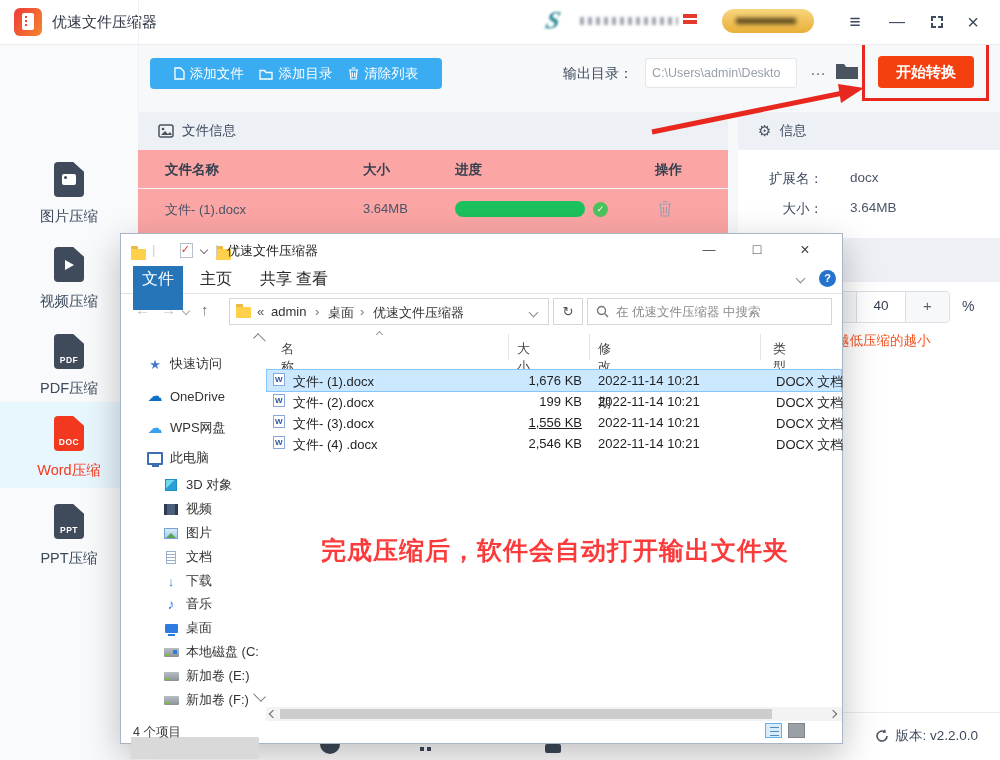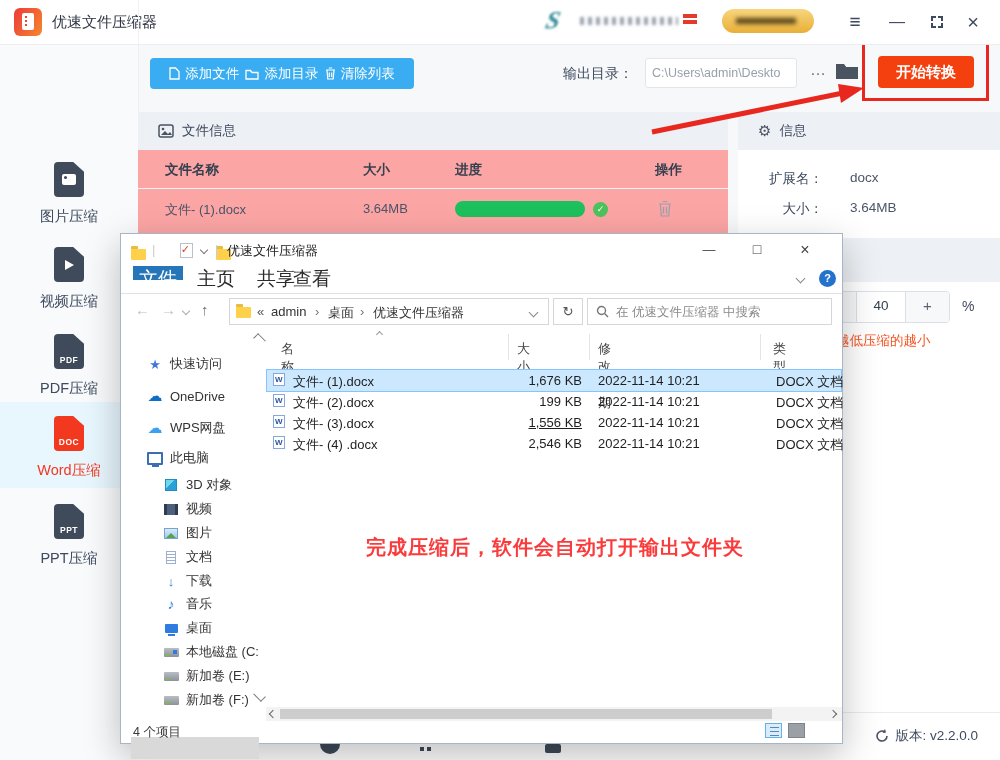--- a/index.html
+++ b/index.html
@@ -32,21 +32,21 @@
   .side-item .label{font-size:14.5px;color:#3e4a5e;display:block;margin-top:6px;}
   .side-item.active{background:#e8f6fe;}
   .side-item.active .label{color:#f2391f;}
   .ficon{display:inline-block;width:30px;height:35px;background:#3f4a5a;border-radius:4px;clip-path:polygon(0 0,64% 0,100% 28%,100% 100%,0 100%);position:relative;}
   .ficon.red{background:#f2391f;}
   .ficon .badge{position:absolute;left:0;right:0;bottom:4px;color:#fff;font-size:8.5px;font-weight:bold;letter-spacing:.5px;}
   .ficon .imgglyph{position:absolute;left:8px;top:12px;width:14px;height:11px;background:#fff;border-radius:2px;}
   .ficon .imgglyph i{position:absolute;left:2px;top:2px;width:3px;height:3px;border-radius:50%;background:#3f4a5a;display:block;}
   .ficon .playglyph{position:absolute;left:11px;top:13px;width:0;height:0;border-left:9px solid #fff;border-top:5.5px solid transparent;border-bottom:5.5px solid transparent;}
   
-  .bluebar{position:absolute;left:150px;top:58px;width:264px;height:31px;background:#3aadf2;border-radius:4px;display:flex;align-items:center;justify-content:space-around;padding:0 16px;box-sizing:border-box;}
+  .bluebar{position:absolute;left:150px;top:58px;width:292px;height:31px;background:#3aadf2;border-radius:4px;display:flex;align-items:center;justify-content:space-around;padding:0 16px;box-sizing:border-box;}
   .bluebar .btn{display:flex;align-items:center;gap:5px;color:#fff;font-size:13.5px;cursor:pointer;white-space:nowrap;}
   .outlabel{position:absolute;left:563px;top:65px;font-size:14px;color:#3e4a5e;}
   .outinput{position:absolute;left:645px;top:58px;width:152px;height:30px;border:1px solid #e2e6ea;border-radius:3px;background:#fff;box-sizing:border-box;font-size:12.5px;color:#98a0ab;padding:0 6px;font-family:inherit;}
   .morebtn{position:absolute;left:806px;top:58px;width:24px;height:30px;color:#6b7482;font-size:16px;text-align:center;line-height:24px;cursor:pointer;}
   .startbtn{position:absolute;left:878px;top:56px;width:96px;height:32px;background:#f4400f;border:none;border-radius:4px;color:#fff;font-size:15px;font-weight:bold;cursor:pointer;font-family:inherit;}
   .redbox{position:absolute;left:862px;top:42px;width:127px;height:59px;border:3px solid #e8281e;box-sizing:border-box;pointer-events:none;}
   
   .sec-head{position:absolute;height:38px;background:#edf0f4;display:flex;align-items:center;gap:8px;padding-left:20px;box-sizing:border-box;font-size:13.5px;color:#3e4a5e;}
   #filepanel-body{position:absolute;left:138px;top:150px;width:590px;height:100px;background:#fca5a5;}
   .thead{position:absolute;top:0;left:0;width:100%;height:38px;border-bottom:1px solid #f2f3f5;font-size:13.5px;font-weight:bold;color:#35404f;}
@@ -70,21 +70,21 @@
   .peek{position:absolute;background:#3f4a5a;}
   
   #explorer{position:absolute;left:120px;top:233px;width:723px;height:511px;background:#fff;border:1px solid #a7b6c6;box-shadow:0 12px 34px rgba(0,0,0,.25);box-sizing:border-box;z-index:5;font-size:13px;color:#333;}
   .xtitle{position:absolute;left:0;top:0;width:100%;height:32px;}
   .folder-y{display:inline-block;width:15px;height:11px;background:#ffd04a;border-radius:1px;position:relative;}
   .folder-y::before{content:"";position:absolute;top:-3px;left:0;width:7px;height:3px;background:#e8bc42;border-radius:1px 1px 0 0;}
   .doccheck{display:inline-block;width:11px;height:13px;background:#fff;border:1px solid #b9c2cc;position:relative;}
   .doccheck::after{content:"✓";position:absolute;left:0px;top:-1px;color:#d83b2a;font-size:11px;font-weight:bold;}
   .xctl{position:absolute;top:0;width:44px;height:31px;text-align:center;line-height:31px;font-size:14px;color:#444;cursor:pointer;}
   .xtabs{position:absolute;left:0;top:32px;width:100%;height:27px;border-bottom:1px solid #dfe3e7;}
-  .xtab{position:absolute;top:0;height:14px;line-height:26px;text-align:center;font-size:19px;color:#2b2b2b;cursor:pointer;}
+  .xtab{position:absolute;top:0;height:44px;line-height:26px;text-align:center;font-size:16px;color:#2b2b2b;cursor:pointer;}
   .xtab.file{background:#2575b8;color:#fff;}
   .helpq{position:absolute;width:17px;height:17px;border-radius:50%;background:#2472cc;color:#fff;font-size:11px;font-weight:bold;text-align:center;line-height:17px;}
   .xaddr{position:absolute;left:0;top:59px;width:100%;height:37px;}
   .navgl{position:absolute;top:8px;font-size:15px;color:#9aa2ab;cursor:pointer;}
   .xbox{position:absolute;top:5px;height:27px;border:1px solid #d6d6d6;box-sizing:border-box;background:#fff;}
   .chev{display:inline-block;width:6px;height:6px;border-right:1.5px solid #777;border-bottom:1.5px solid #777;transform:rotate(45deg);}
   .chev.up{transform:rotate(-135deg);}
   .chev.right{transform:rotate(-45deg);}
   .chev.left{transform:rotate(135deg);}
   
@@ -112,21 +112,21 @@
   .navscroll{position:absolute;left:133px;width:10px;color:#8a8a8a;}
   
   .xhead{position:absolute;top:96px;height:36px;color:#444;font-size:13px;}
   .xhead .col{position:absolute;top:10px;}
   .coldiv{position:absolute;top:100px;height:26px;border-left:1px solid #e4e4e4;}
   .frow{position:absolute;height:21px;font-size:13px;color:#1f1f1f;}
   .frow.sel{background:#cce8ff;outline:1px solid #84c5ff;}
   .ic-word{display:inline-block;width:12px;height:13px;background:#fff;border:1px solid #88a7e0;box-sizing:border-box;position:relative;}
   .ic-word::before{content:"W";position:absolute;left:1px;top:1px;font-size:8px;font-weight:bold;color:#2b579a;}
   .fcell{position:absolute;top:3px;white-space:nowrap;}
-  .annot-red{position:absolute;left:145px;top:300px;width:578px;text-align:center;font-size:20px;font-weight:600;color:#fb3b3b;letter-spacing:1px;}
+  .annot-red{position:absolute;left:145px;top:300px;width:578px;text-align:center;font-size:25px;font-weight:600;color:#fb3b3b;letter-spacing:1px;}
   
   .hscroll{position:absolute;left:145px;top:473px;width:576px;height:14px;background:#f3f3f3;}
   .hthumb{position:absolute;left:14px;top:2px;width:492px;height:10px;background:#cdcdcd;}
   .xstatus{position:absolute;left:0;top:487px;width:100%;height:22px;font-size:12.5px;color:#3a3a3a;}
   .viewic{position:absolute;width:17px;height:15px;box-sizing:border-box;cursor:pointer;}
   .viewic.list{border:1px solid #66b2e8;background:#d9ecfb repeating-linear-gradient(#5a88b0 0 1.5px,transparent 1.5px 4px) 4px 3px/9px 9px no-repeat;}
   .viewic.thumb{background:#9aa0a6;border:1px solid #7e848a;}
   
   #arrow{position:absolute;left:600px;top:78px;z-index:3;pointer-events:none;}
 </style>

